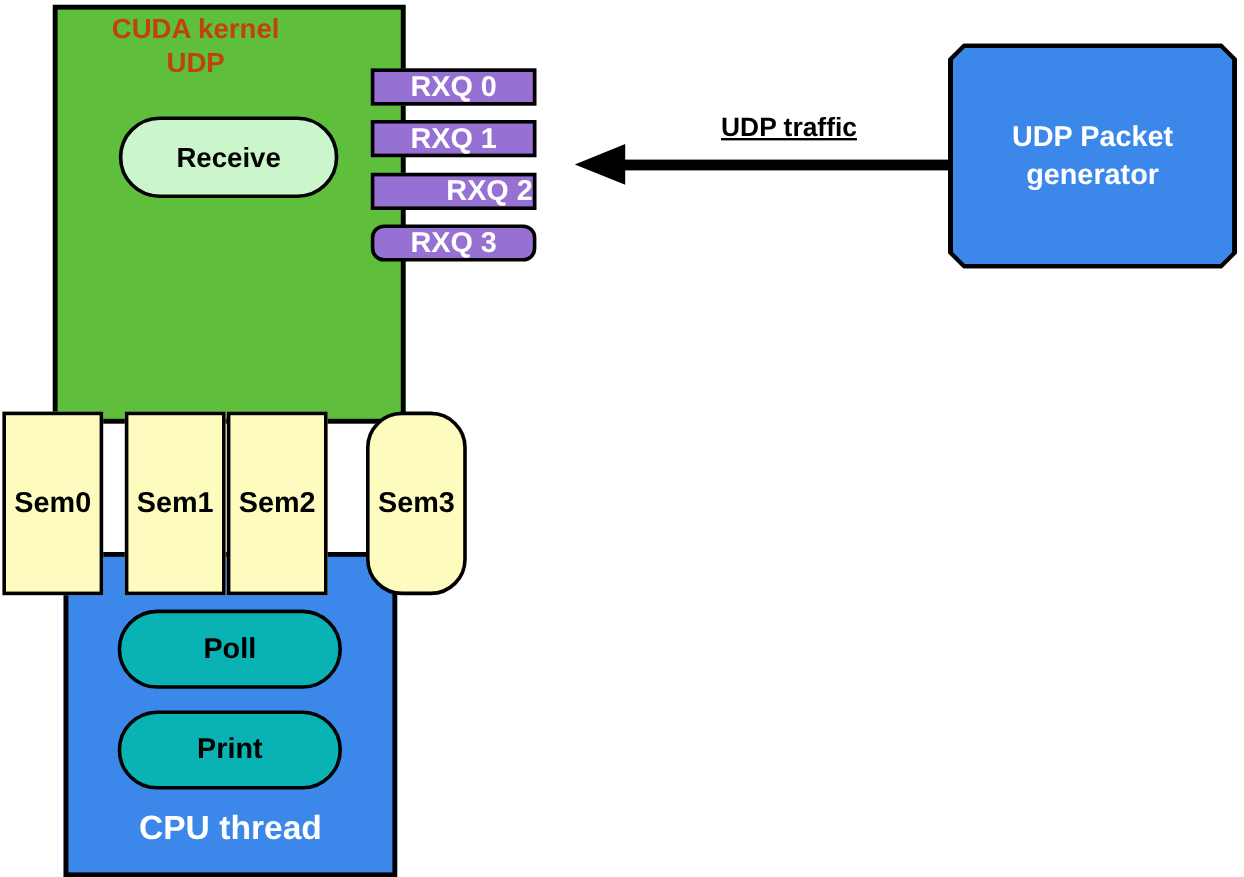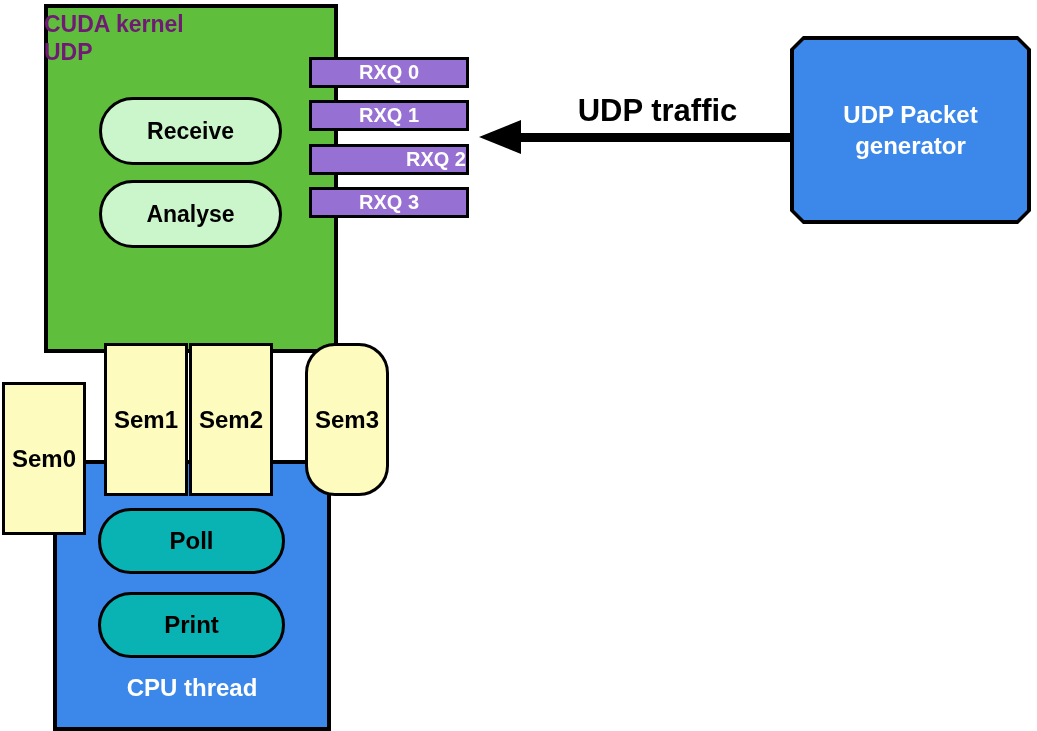--- a/index.html
+++ b/index.html
@@ -3,89 +3,86 @@
 <meta charset="utf-8">
 <style>
   html,body{margin:0;padding:0;background:#ffffff;}
   .canvas{
     position:relative;width:1037px;height:731px;background:#ffffff;overflow:hidden;
     font-family:"Liberation Sans","DejaVu Sans",sans-serif;font-weight:bold;
   }
   .abs{position:absolute;box-sizing:border-box;}
   
   .green-box{left:44px;top:4px;width:294px;height:349px;background:#5FBE3B;border:4px solid #000;z-index:1;}
-  .green-title{left:44px;top:10px;width:238px;color:#701a75;font-size:23px;line-height:28px;z-index:2;}
+  .green-title{left:44px;top:10px;width:238px;text-align:center;color:#c2410c;font-size:23px;line-height:28px;z-index:2;}
   .stage-pill{left:99px;width:183px;height:68px;background:#CBF5CB;border:3px solid #000;border-radius:34px;
     display:flex;align-items:center;justify-content:center;font-size:23px;color:#000;z-index:2;}
   
-  .rxq{left:309px;width:160px;height:31px;background:#9670D2;border:3px solid #000;color:#fff;
-    display:flex;align-items:center;justify-content:center;font-size:20px;z-index:3;}
+  .rxq{left:309px;width:138px;height:31px;background:#9670D2;border:3px solid #000;color:#fff;
+    display:flex;align-items:center;justify-content:center;font-size:24px;z-index:3;}
   
   .arrow-shaft{left:514px;top:133px;width:278px;height:9px;background:#000;z-index:2;}
   .arrow-head{left:479px;top:120px;width:0;height:0;border-top:17px solid transparent;
     border-bottom:17px solid transparent;border-right:42px solid #000;z-index:2;}
-  .arrow-label{left:525px;top:93px;width:265px;text-align:center;font-size:31px;color:#000;z-index:2;}
+  .arrow-label{left:525px;top:93px;width:265px;text-align:center;font-size:22px;color:#000;z-index:2;text-decoration:underline;}
   
   .gen-outer{left:790px;top:36px;width:241px;height:188px;background:#000;z-index:1;
     clip-path:polygon(13px 0,calc(100% - 13px) 0,100% 13px,100% calc(100% - 13px),calc(100% - 13px) 100%,13px 100%,0 calc(100% - 13px),0 13px);}
   .gen-inner{position:absolute;left:4px;top:4px;right:4px;bottom:4px;background:#3C88EA;
     clip-path:polygon(10px 0,calc(100% - 10px) 0,100% 10px,100% calc(100% - 10px),calc(100% - 10px) 100%,10px 100%,0 calc(100% - 10px),0 10px);
     display:flex;flex-direction:column;align-items:center;justify-content:center;
     color:#fff;font-size:24px;line-height:31px;font-weight:bold;text-align:center;}
   
   .sem{top:343px;width:84px;height:153px;background:#FDFBBE;border:3px solid #000;
     display:flex;align-items:center;justify-content:center;font-size:24px;color:#000;z-index:4;}
   
   .cpu-box{left:53px;top:460px;width:278px;height:271px;background:#3C88EA;border:4px solid #000;z-index:1;}
   .cpu-pill{left:98px;width:187px;height:66px;background:#09B3B4;border:3px solid #000;border-radius:33px;
     display:flex;align-items:center;justify-content:center;font-size:24px;color:#000;z-index:2;}
-  .cpu-title{left:53px;top:674px;width:278px;text-align:center;color:#fff;font-size:24px;z-index:2;}
+  .cpu-title{left:53px;top:674px;width:278px;text-align:center;color:#fff;font-size:28px;z-index:2;}
 </style>
 </head>
 <body>
 
 <div class="canvas">
 
   <div class="abs green-box"></div>
   <div class="abs green-title">
     <div>CUDA kernel</div>
     <div>UDP</div>
   </div>
   <div class="abs stage-pill" style="top:97px;">
     <span>Receive</span>
   </div>
-  <div class="abs stage-pill" style="top:180px;">
-    <span>Analyse</span>
-  </div>
 
   <div class="abs rxq" style="top:57px;">
     <span>RXQ 0</span>
   </div>
   <div class="abs rxq" style="top:100px;">
     <span>RXQ 1</span>
   </div>
   <div class="abs rxq" style="top:144px;justify-content:flex-end;">
     <span>RXQ 2</span>
   </div>
-  <div class="abs rxq" style="top:187px;">
+  <div class="abs rxq" style="top:187px;border-radius:11px;">
     <span>RXQ 3</span>
   </div>
 
   <div class="abs arrow-label">UDP traffic</div>
   <div class="abs arrow-shaft"></div>
   <div class="abs arrow-head"></div>
 
   <div class="abs gen-outer">
     <div class="gen-inner">
       <div>UDP Packet</div>
       <div>generator</div>
     </div>
   </div>
 
-  <div class="abs sem" style="left:2px;margin-top:39px;">
+  <div class="abs sem" style="left:2px;">
     <span>Sem0</span>
   </div>
   <div class="abs sem" style="left:104px;">
     <span>Sem1</span>
   </div>
   <div class="abs sem" style="left:189px;">
     <span>Sem2</span>
   </div>
   <div class="abs sem" style="left:305px;border-radius:30px;">
     <span>Sem3</span>

